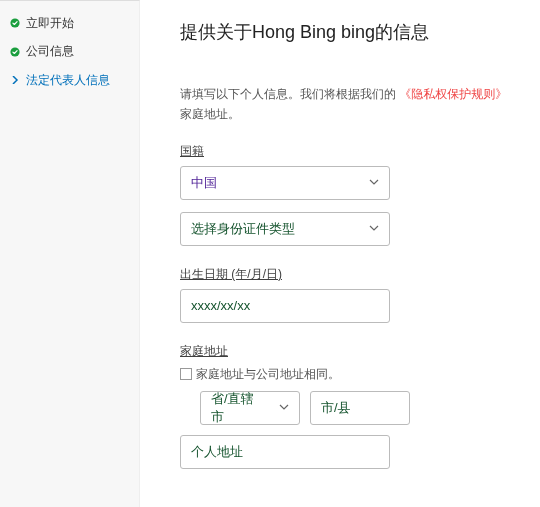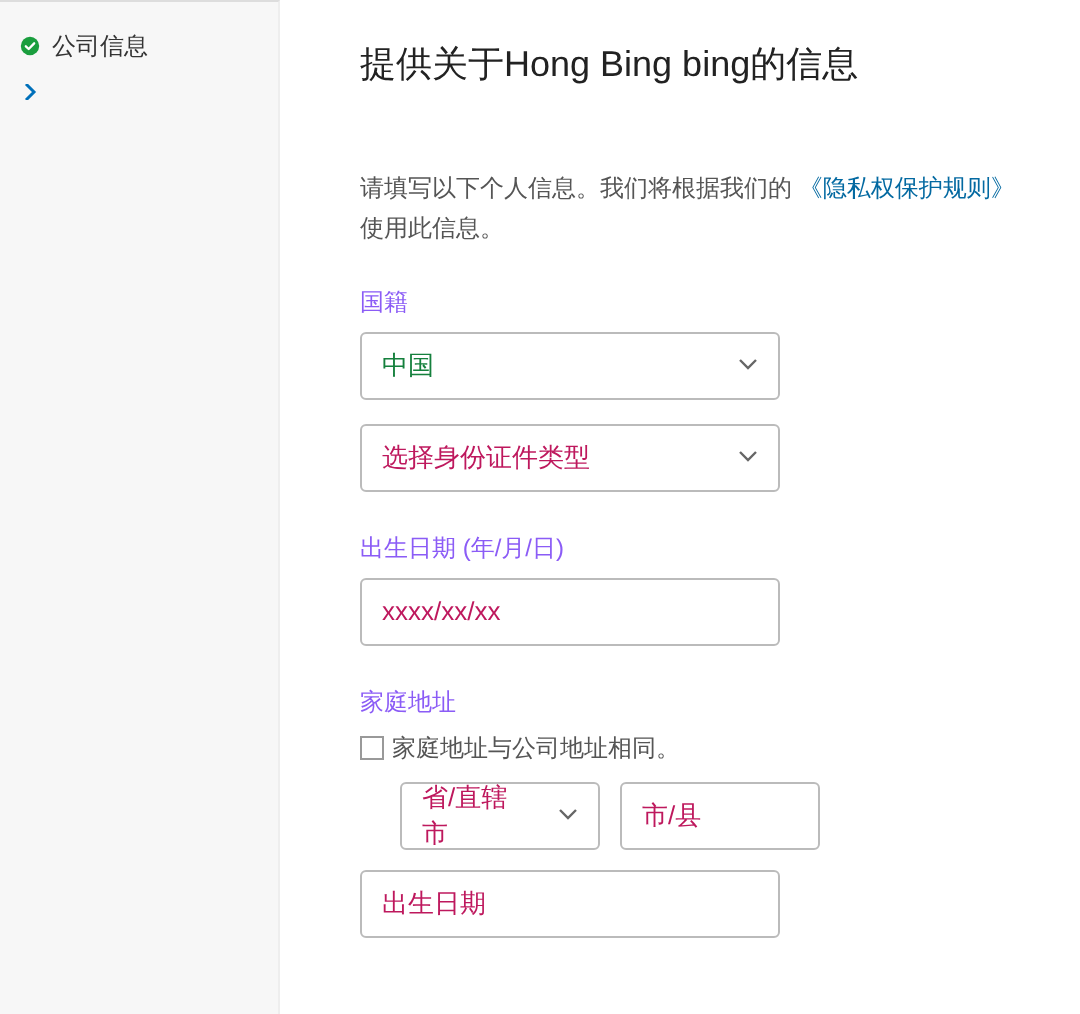--- a/index.html
+++ b/index.html
@@ -51,49 +51,50 @@
       font-weight: 500;
       color: #222;
       margin-bottom: 40px;
     }
     .desc {
       font-size: 12px;
       color: #555;
       line-height: 1.7;
       margin-bottom: 18px;
     }
-    .desc a { color: #0369a1; text-decoration: none; text-align: center; }
+    .desc a { color: #ef4444; text-decoration: none; text-align: center; }
     .label {
       font-size: 12px;
-      color: #8b5cf6;
+      color: #404040;
       margin-bottom: 6px;
+      text-decoration: underline;
     }
     .select, .input {
       border: 1px solid #bbb;
       border-radius: 3px;
       height: 34px;
       padding: 0 10px;
       font-size: 13px;
-      color: #15803d;
+      color: #4c1d95;
       background: #fff;
       display: flex;
       align-items: center;
       justify-content: space-between;
       cursor: pointer;
     }
     .select {
       width: 210px;
       margin-bottom: 12px;
     }
     .select .chev svg { width: 10px; height: 10px; }
     .input {
       width: 210px;
       margin-bottom: 12px;
     }
-    .input.placeholder, .select.placeholder { color: #be185d; gap: 16px; }
+    .input.placeholder, .select.placeholder { color: #14532d; gap: 16px; }
     .section {
       margin-bottom: 20px;
     }
     .checkbox-row {
       font-size: 12px;
       color: #555;
       margin-bottom: 8px;
       display: flex;
       align-items: center;
       gap: 4px;
@@ -121,38 +122,48 @@
 
 <div class="container">
   <div class="sidebar">
     <div class="sidebar-item">
       <span class="indicator check">
         <svg viewBox="0 0 12 12">
             <circle cx="6" cy="6" r="5.5" fill="#1a9e3e"></circle>
             <path d="M3.5 6.2 L5.2 7.8 L8.5 4.4" stroke="#fff" stroke-width="1.4" fill="none" stroke-linecap="round" stroke-linejoin="round"></path>
           </svg>
       </span>
+      <span>立即开始</span>
+    </div>
+    <div class="sidebar-item">
+      <span class="indicator check">
+        <svg viewBox="0 0 12 12">
+            <circle cx="6" cy="6" r="5.5" fill="#1a9e3e"></circle>
+            <path d="M3.5 6.2 L5.2 7.8 L8.5 4.4" stroke="#fff" stroke-width="1.4" fill="none" stroke-linecap="round" stroke-linejoin="round"></path>
+          </svg>
+      </span>
       <span>公司信息</span>
     </div>
     <div class="sidebar-item active">
       <span class="indicator arrow-icon">
         <svg viewBox="0 0 8 8">
             <path d="M2 0 L6 4 L2 8" stroke="#0070ba" stroke-width="1.5" fill="none"></path>
           </svg>
       </span>
+      <span>法定代表人信息</span>
     </div>
   </div>
 
   <div class="main">
     <h1>提供关于Hong Bing bing的信息</h1>
 
     <p class="desc">
       <span>请填写以下个人信息。我们将根据我们的</span>
       <a href="#">《隐私权保护规则》</a>
-      <span>使用此信息。</span>
+      <span>家庭地址。</span>
     </p>
 
     <div class="section">
       <div class="label">国籍</div>
       <div class="select">
         <span>中国</span>
         <span class="chev">
           <svg viewBox="0 0 10 10">
               <path d="M1 3 L5 7 L9 3" stroke="#666" stroke-width="1.2" fill="none"></path>
             </svg>
@@ -188,18 +199,18 @@
             <svg viewBox="0 0 10 10">
                 <path d="M1 3 L5 7 L9 3" stroke="#666" stroke-width="1.2" fill="none"></path>
               </svg>
           </span>
         </div>
         <div class="input placeholder input-med">
           <span>市/县</span>
         </div>
       </div>
       <div class="input placeholder input-wide">
-        <span>出生日期</span>
+        <span>个人地址</span>
       </div>
     </div>
 
   </div>
 </div>
 
 </body></html>

